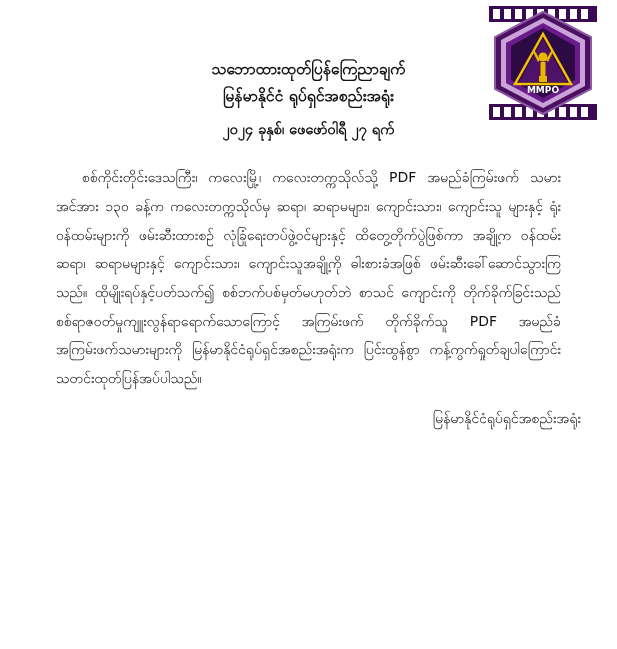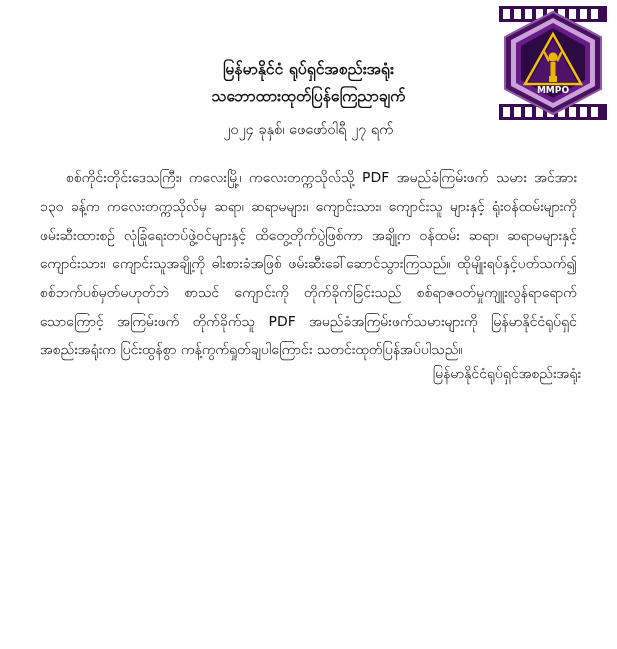--- a/index.html
+++ b/index.html
@@ -20,21 +20,21 @@
     position: relative;
     width: 617px;
     height: 649px;
     box-sizing: border-box;
   }
 
   
   .logo {
     position: absolute;
     top: 4px;
-    right: 4px;
+    right: 14px;
     width: 120px;
     height: 118px;
   }
   .logo svg { display: block; }
 
   
   .header {
     padding-top: 56px;
     text-align: center;
   }
@@ -42,34 +42,34 @@
     font-size: 15.5px;
     font-weight: bold;
     color: #111111;
     line-height: 1.75;
     letter-spacing: 0.1px;
   }
   .header .date-line {
     margin-top: 10px;
     font-size: 14.5px;
     color: #111111;
-    font-weight: normal;
+    font-weight: bold;
   }
 
   
   .body-block {
     margin: 22px 40px 0 40px;
     text-align: justify;
     text-justify: inter-word;
     font-size: 14px;
     line-height: 2.05;
     color: #111111;
   }
   .body-block p {
-    margin: 0;
+    margin: 16px;
     text-indent: 26px;
     text-align: justify;
   }
 
   
   .signature {
     margin-right: 36px;
     text-align: right;
     font-size: 14px;
     color: #111111;
@@ -123,22 +123,22 @@
         <circle cx="60" cy="53" r="4.5"></circle>
         <path d="M55 58 L50 48 L52 47 L57 56 Z"></path>
         <path d="M65 58 L70 48 L68 47 L63 56 Z"></path>
       </g>
 
       <text x="60" y="89" font-family="DejaVu Sans, sans-serif" font-size="9" font-weight="bold" fill="#ffffff" text-anchor="middle">MMPO</text>
     </svg>
   </div>
 
   <div class="header">
+    <div class="title-line">သဘောထားထုတ်ပြန်ကြေညာချက်</div>
     <div class="title-line">မြန်မာနိုင်ငံ ရုပ်ရှင်အစည်းအရုံး</div>
-    <div class="title-line">သဘောထားထုတ်ပြန်ကြေညာချက်</div>
     <div class="date-line">၂၀၂၄ ခုနှစ်၊ ဖေဖော်ဝါရီ ၂၇ ရက်</div>
   </div>
 
   <div class="body-block">
     <p>စစ်ကိုင်းတိုင်းဒေသကြီး၊ ကလေးမြို့၊ ကလေးတက္ကသိုလ်သို့ PDF အမည်ခံကြမ်းဖက် သမား အင်အား ၁၃၀ ခန့်က ကလေးတက္ကသိုလ်မှ ဆရာ၊ ဆရာမများ၊ ကျောင်းသား၊ ကျောင်းသူ များနှင့် ရုံးဝန်ထမ်းများကို ဖမ်းဆီးထားစဉ် လုံခြုံရေးတပ်ဖွဲ့ဝင်များနှင့် ထိတွေ့တိုက်ပွဲဖြစ်ကာ အချို့က ဝန်ထမ်း ဆရာ၊ ဆရာမများနှင့် ကျောင်းသား၊ ကျောင်းသူအချို့ကို ဓါးစားခံအဖြစ် ဖမ်းဆီးခေါ်ဆောင်သွားကြသည်။ ထိုမျိုးရပ်နှင့်ပတ်သက်၍ စစ်ဘက်ပစ်မှတ်မဟုတ်ဘဲ စာသင် ကျောင်းကို တိုက်ခိုက်ခြင်းသည် စစ်ရာဇဝတ်မှုကျူးလွန်ရာရောက်သောကြောင့် အကြမ်းဖက် တိုက်ခိုက်သူ PDF အမည်ခံအကြမ်းဖက်သမားများကို မြန်မာနိုင်ငံရုပ်ရှင်အစည်းအရုံးက ပြင်းထွန်စွာ ကန့်ကွက်ရှုတ်ချပါကြောင်း သတင်းထုတ်ပြန်အပ်ပါသည်။</p>
   </div>
 
   <div class="signature">မြန်မာနိုင်ငံရုပ်ရှင်အစည်းအရုံး</div>
 
 </div>

